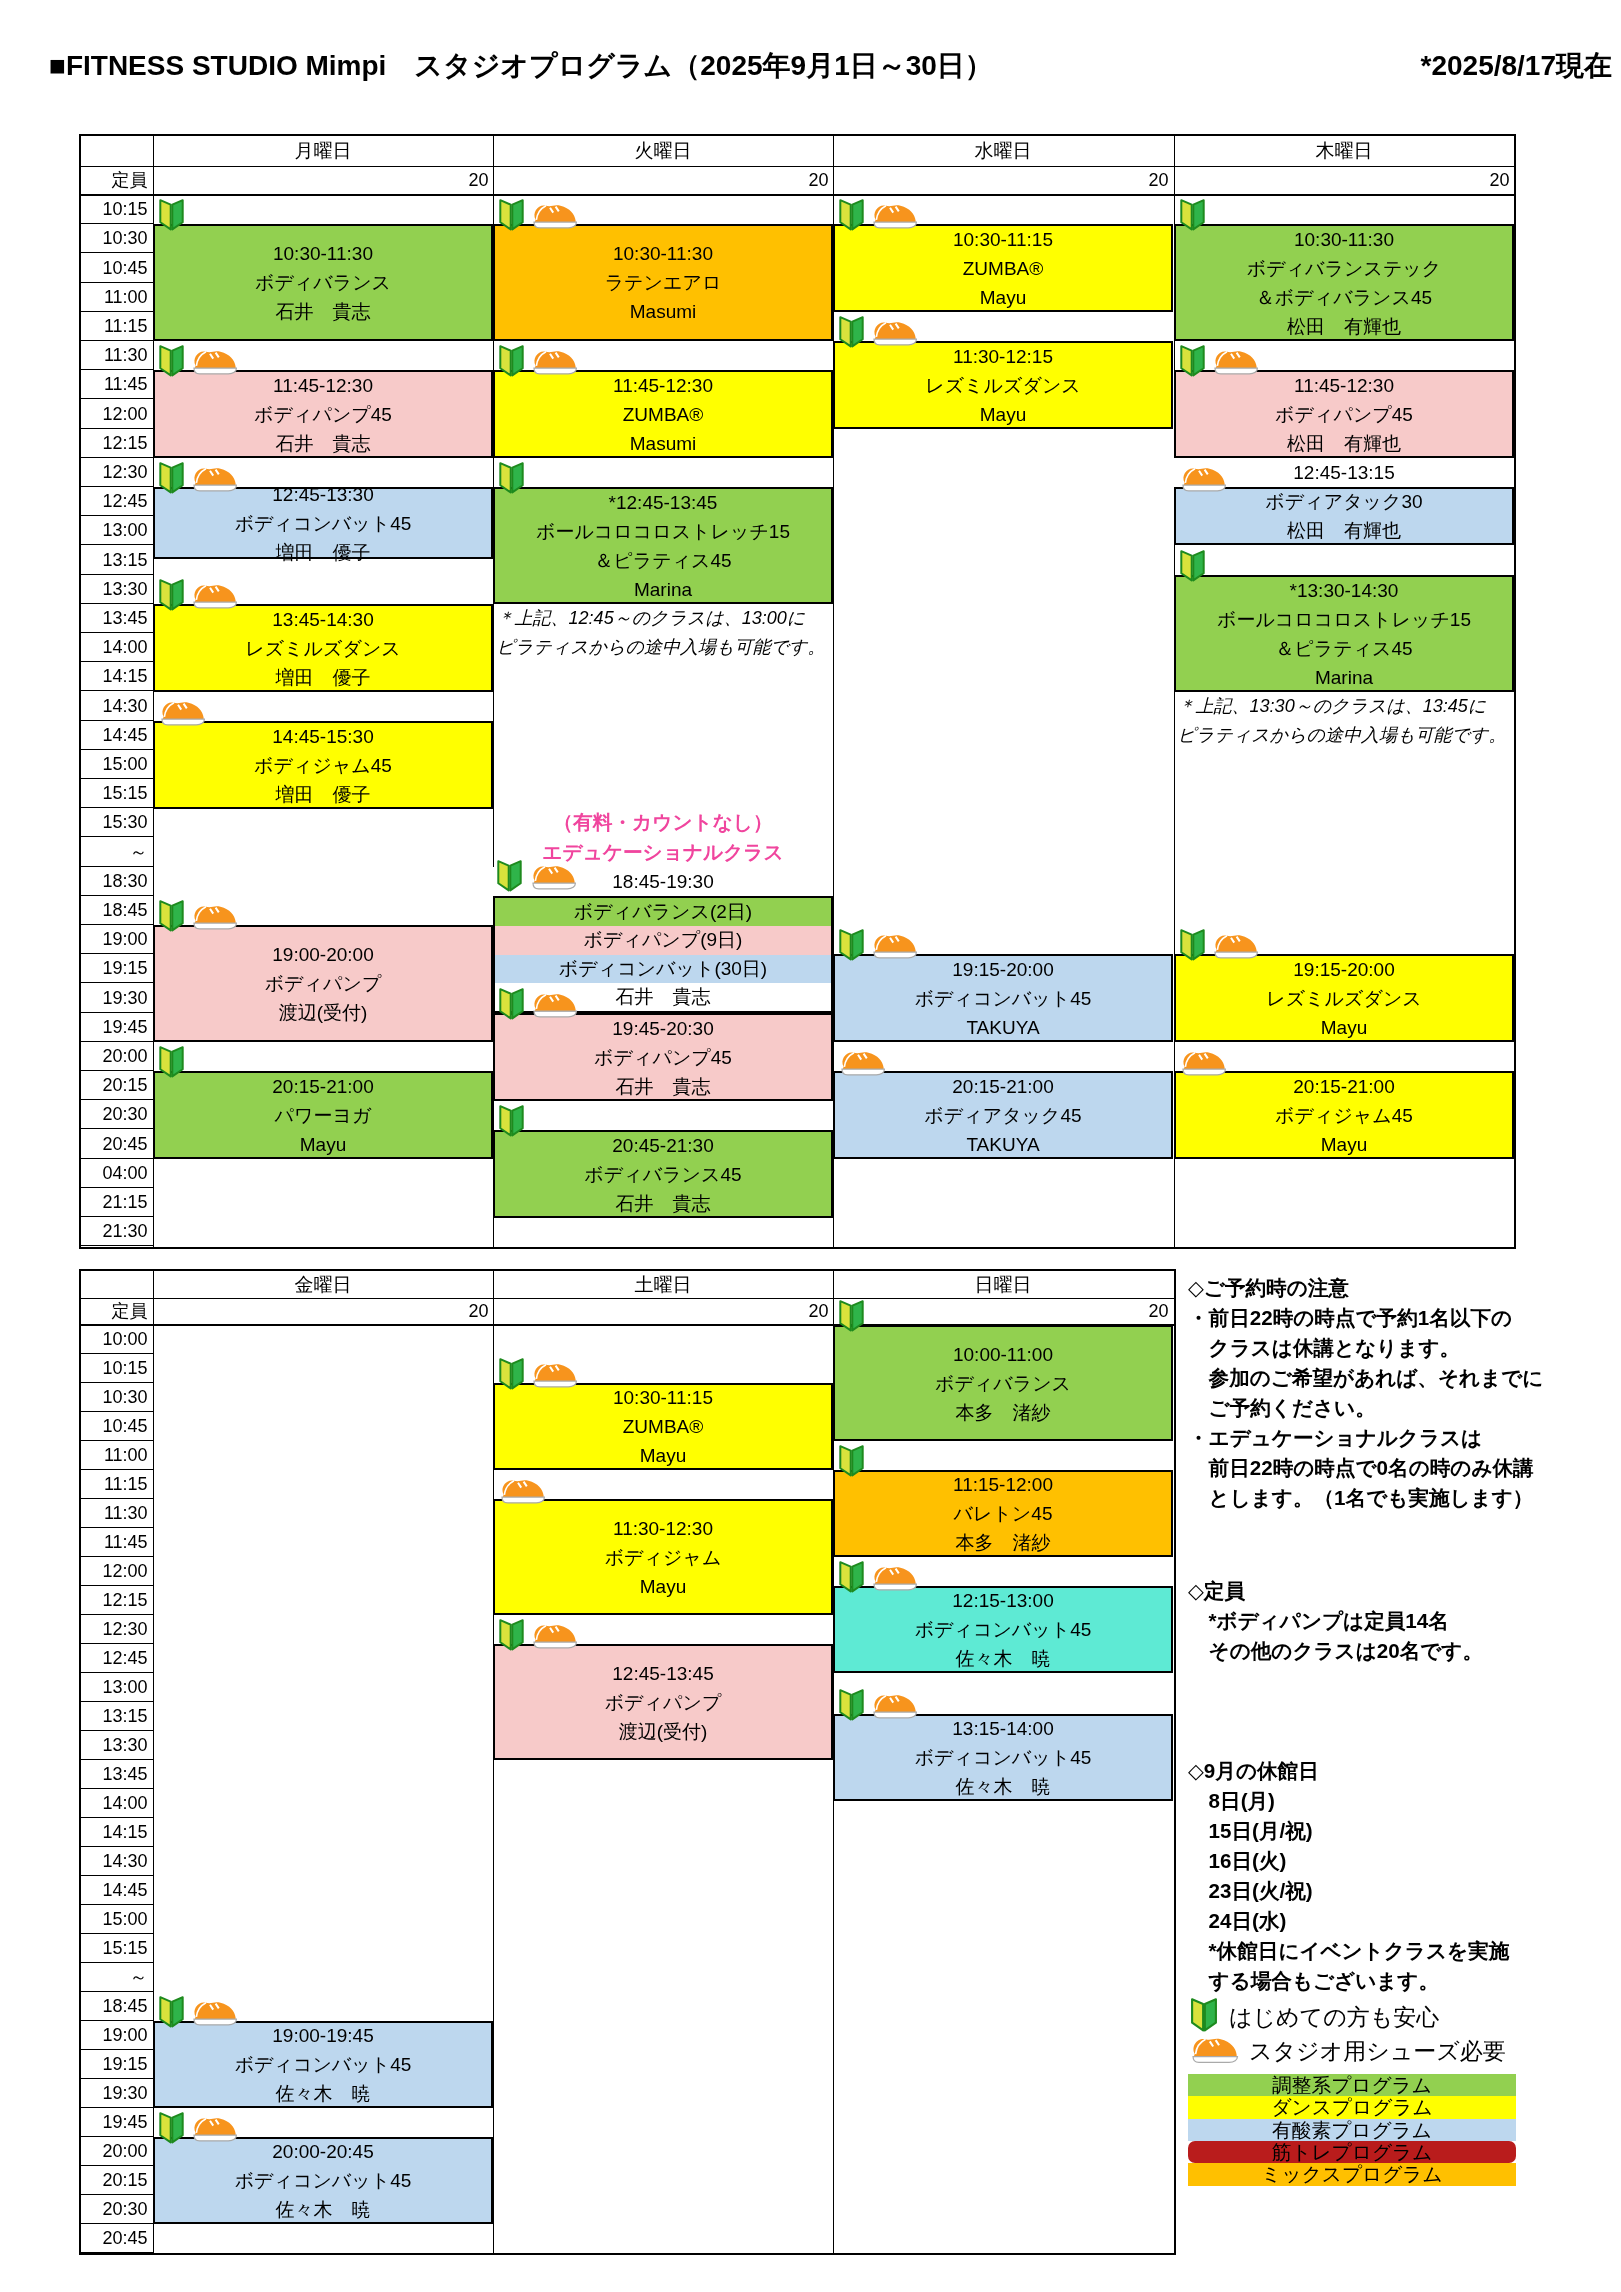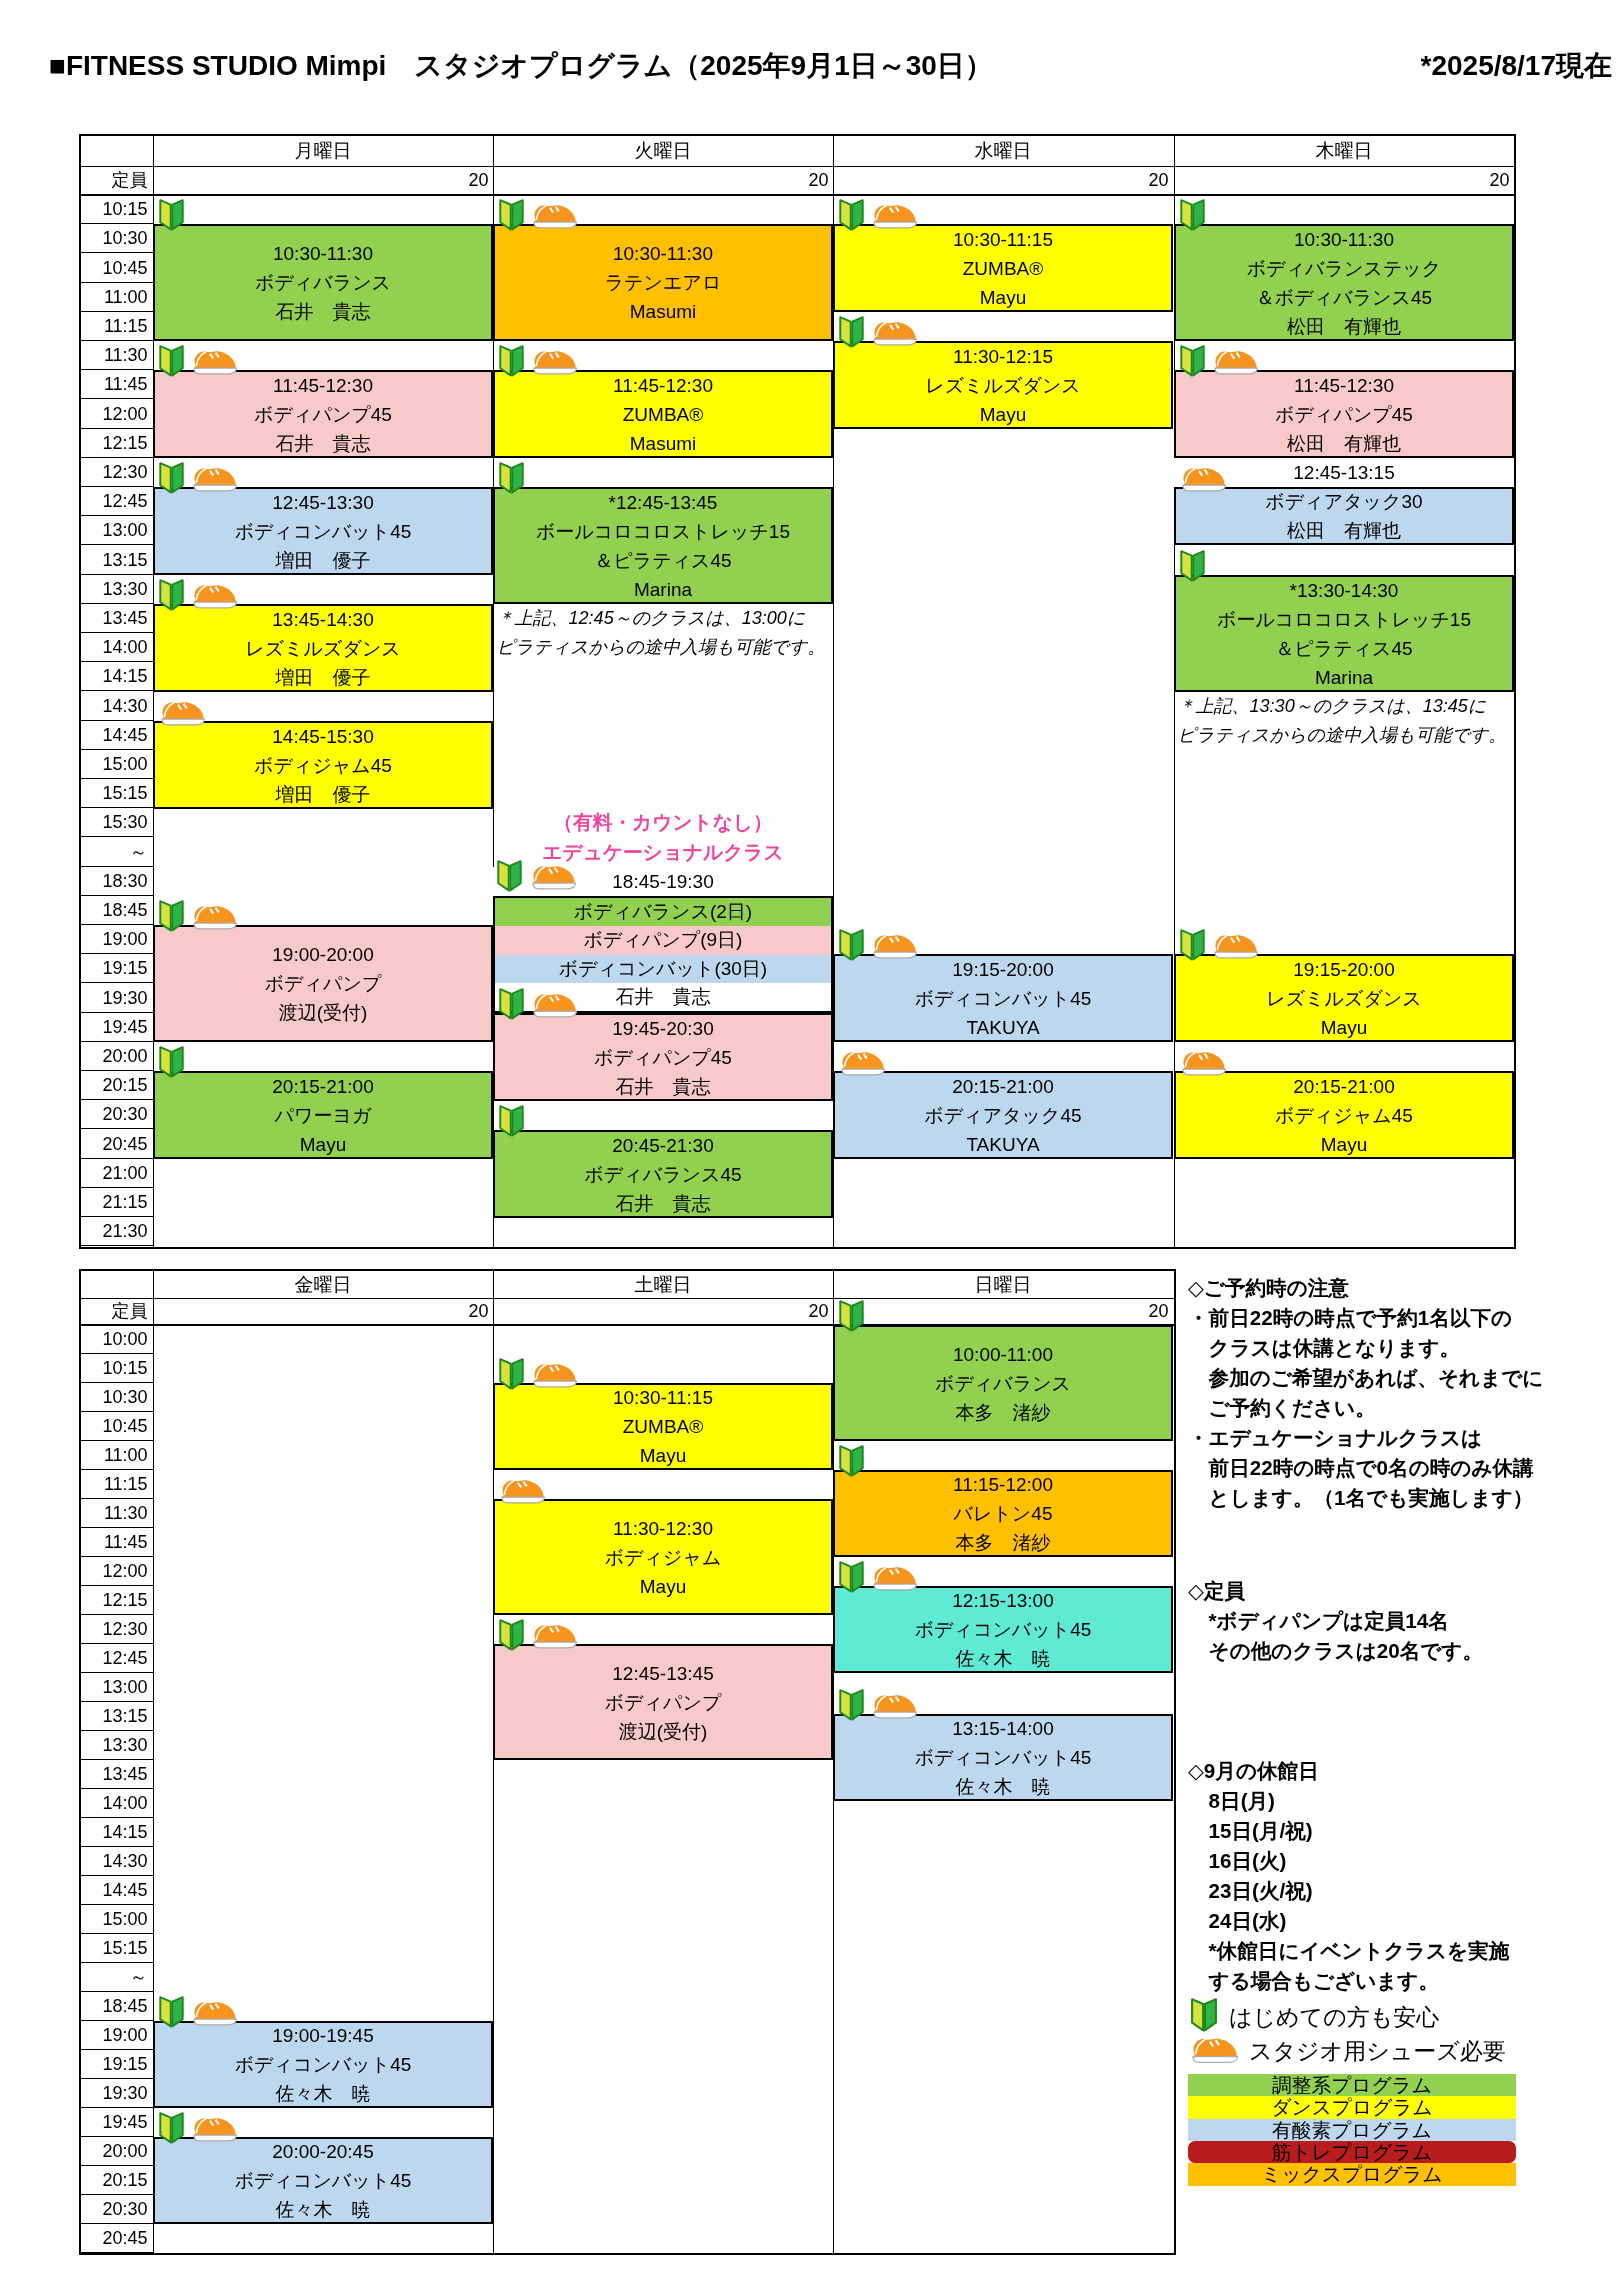--- a/index.html
+++ b/index.html
@@ -89,21 +89,21 @@
       <div class="cell tcell" style="left: 0px; top: 731px; width: 72px; height: 29px; line-height: 28px;">18:30</div>
       <div class="cell tcell" style="left: 0px; top: 760px; width: 72px; height: 29px; line-height: 28px;">18:45</div>
       <div class="cell tcell" style="left: 0px; top: 789px; width: 72px; height: 29px; line-height: 28px;">19:00</div>
       <div class="cell tcell" style="left: 0px; top: 818px; width: 72px; height: 29px; line-height: 28px;">19:15</div>
       <div class="cell tcell" style="left: 0px; top: 848px; width: 72px; height: 29px; line-height: 28px;">19:30</div>
       <div class="cell tcell" style="left: 0px; top: 877px; width: 72px; height: 29px; line-height: 28px;">19:45</div>
       <div class="cell tcell" style="left: 0px; top: 906px; width: 72px; height: 29px; line-height: 28px;">20:00</div>
       <div class="cell tcell" style="left: 0px; top: 935px; width: 72px; height: 29px; line-height: 28px;">20:15</div>
       <div class="cell tcell" style="left: 0px; top: 964px; width: 72px; height: 29px; line-height: 28px;">20:30</div>
       <div class="cell tcell" style="left: 0px; top: 994px; width: 72px; height: 29px; line-height: 28px;">20:45</div>
-      <div class="cell tcell" style="left: 0px; top: 1023px; width: 72px; height: 29px; line-height: 28px;">21:00</div>
+      <div class="cell tcell" style="left: 0px; top: 1023px; width: 72px; height: 29px; line-height: 28px;">04:00</div>
       <div class="cell tcell" style="left: 0px; top: 1052px; width: 72px; height: 29px; line-height: 28px;">21:15</div>
       <div class="cell tcell" style="left: 0px; top: 1081px; width: 72px; height: 29px; line-height: 28px;">21:30</div>
       <div class="gridnote" style="left: 412px; top: 468px; width: 340px;">
         <div class="ln">＊上記、12:45～のクラスは、13:00に</div>
         <div class="ln">ピラティスからの途中入場も可能です。</div>
       </div>
       <div class="gridnote" style="left: 1093px; top: 556px; width: 340px;">
         <div class="ln">＊上記、13:30～のクラスは、13:45に</div>
         <div class="ln">ピラティスからの途中入場も可能です。</div>
       </div>
@@ -128,21 +128,21 @@
               <path d="M8 26 C3 16 12 6 21 8.5 C28 10.5 31 6.5 39 8.5 C51 11.5 57 19 58 27 L58 29 L7 29 Z" fill="#F7941D"></path>
               <path d="M21 8.5 C14 12 10 18 9 26" fill="none" stroke="#FFFFFF" stroke-width="2"></path>
               <path d="M26 11 L30 17 M33 9.5 L37 15.5" stroke="#FFFFFF" stroke-width="2.5"></path>
               <path d="M6 29 L59 29 C59 33 55 36 49 36 L13 36 C8 36 6 33 6 29 Z" fill="#FFFFFF" stroke="#AAAAAA" stroke-width="1.5"></path>
             </svg></span>
         </div>
         <div class="ln">11:45-12:30</div>
         <div class="ln">ボディパンプ45</div>
         <div class="ln">石井　貴志</div>
       </div>
-      <div class="blk" style="left: 72px; top: 351px; width: 340px; height: 88px; background: rgb(189, 215, 238);">
+      <div class="blk" style="left: 72px; top: 351px; width: 340px; height: 72px; background: rgb(189, 215, 238);">
         <div class="blk-icons" style="top: -27px;">
           <span><svg width="29" height="32" viewBox="0 0 36 40">
               <path d="M17 7 L4 1.5 L4 29 L17 38 Z" fill="#D9E23C" stroke="#1E8A1E" stroke-width="2.5" stroke-linejoin="round"></path>
               <path d="M19 7 L32 1.5 L32 29 L19 38 Z" fill="#2FB44A" stroke="#1E8A1E" stroke-width="2.5" stroke-linejoin="round"></path>
             </svg></span>
           <span><svg width="50" height="32" viewBox="0 0 62 40">
               <path d="M8 26 C3 16 12 6 21 8.5 C28 10.5 31 6.5 39 8.5 C51 11.5 57 19 58 27 L58 29 L7 29 Z" fill="#F7941D"></path>
               <path d="M21 8.5 C14 12 10 18 9 26" fill="none" stroke="#FFFFFF" stroke-width="2"></path>
               <path d="M26 11 L30 17 M33 9.5 L37 15.5" stroke="#FFFFFF" stroke-width="2.5"></path>
               <path d="M6 29 L59 29 C59 33 55 36 49 36 L13 36 C8 36 6 33 6 29 Z" fill="#FFFFFF" stroke="#AAAAAA" stroke-width="1.5"></path>

